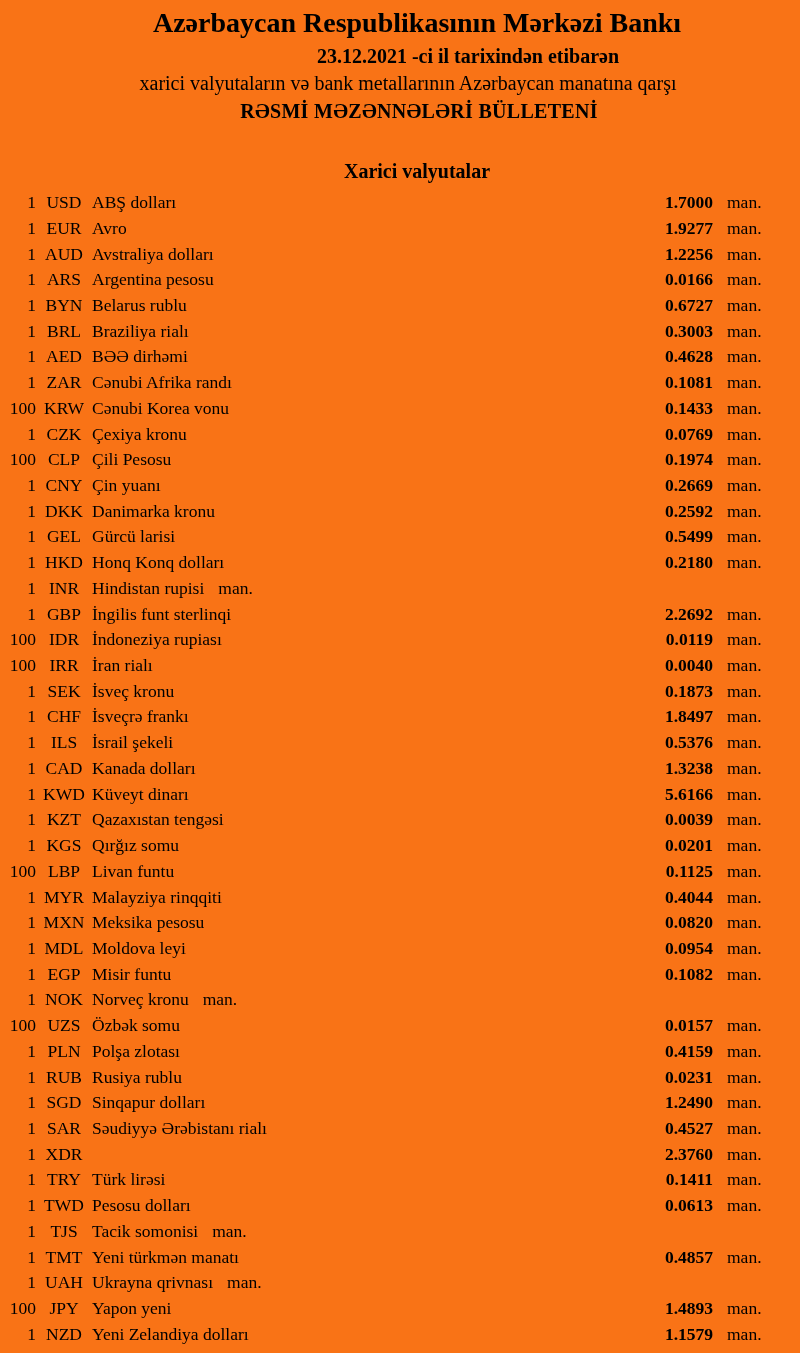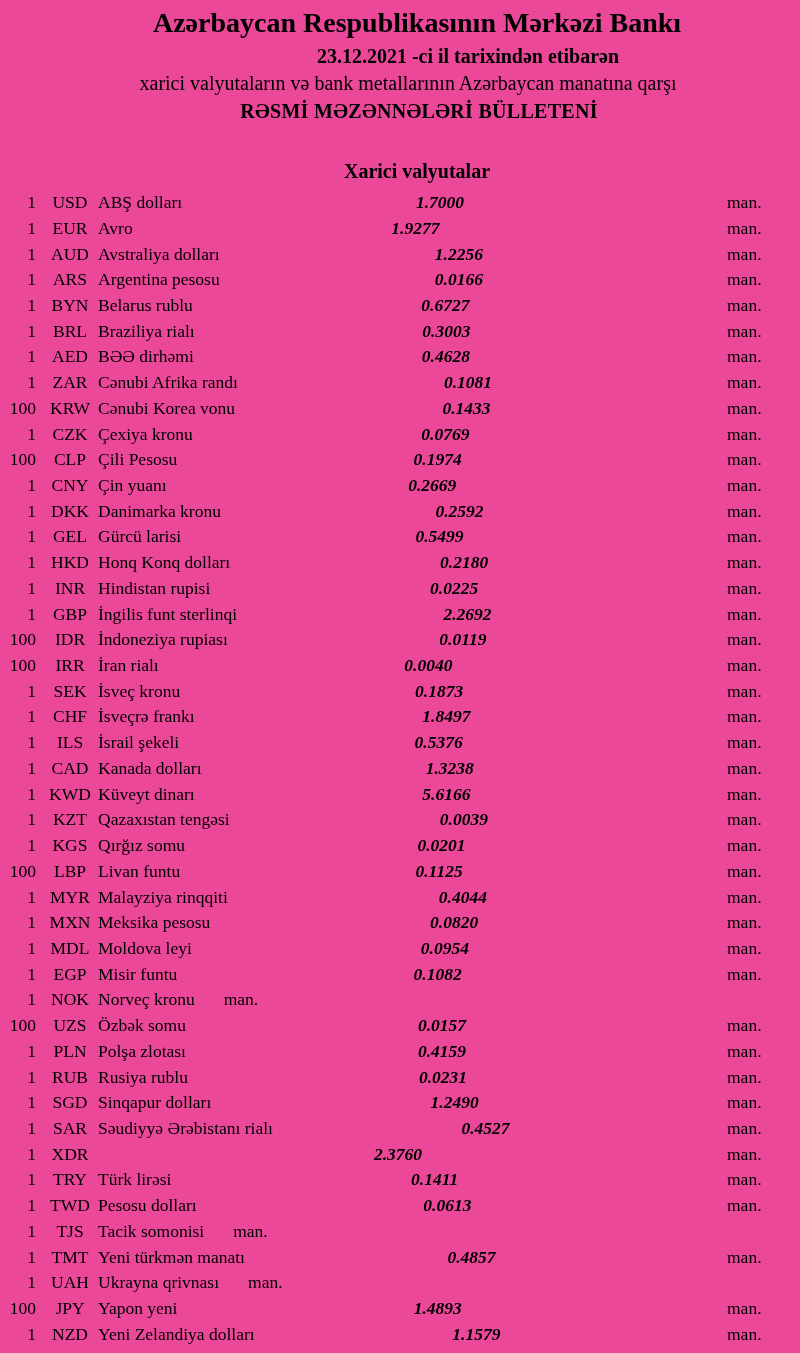--- a/index.html
+++ b/index.html
@@ -4,21 +4,21 @@
 <style>
   html, body {
     margin: 0;
     padding: 0;
     background: #ffffff;
   }
   .page {
     position: relative;
     width: 800px;
     height: 1353px;
-    background: #ec4899;
+    background: #f97316;
     color: #000000;
     font-family: "Liberation Serif", serif;
     overflow: hidden;
   }
   .hline {
     position: absolute;
     width: 800px;
     text-align: center;
     white-space: nowrap;
   }
@@ -68,38 +68,36 @@
     font-size: 17.5px;
     line-height: 1;
   }
   .cell-qty {
     width: 36px;
     text-align: right;
     flex: none;
   }
   .cell-code {
     width: 56px;
-    margin-left: 6px;
     text-align: center;
     flex: none;
   }
   .cell-name {
     flex: none;
     white-space: nowrap;
   }
   .cell-rate {
     flex: 1;
-    text-align: center;
+    text-align: right;
     font-weight: bold;
-    font-style: italic;
     white-space: nowrap;
   }
   .cell-unit {
     width: 45px;
-    margin-left: 29px;
+    margin-left: 14px;
     text-align: left;
     flex: none;
   }
 </style>
 </head>
 <body>
 
 <div class="page">
 
   <div class="hline bank-name">Azərbaycan Respublikasının Mərkəzi Bankı</div>
@@ -215,21 +213,20 @@
       <span class="cell-qty">1</span>
       <span class="cell-code">HKD</span>
       <span class="cell-name">Honq Konq dolları</span>
       <span class="cell-rate">0.2180</span>
       <span class="cell-unit">man.</span>
     </div>
       <div class="row">
       <span class="cell-qty">1</span>
       <span class="cell-code">INR</span>
       <span class="cell-name">Hindistan rupisi</span>
-      <span class="cell-rate">0.0225</span>
       <span class="cell-unit">man.</span>
     </div>
       <div class="row">
       <span class="cell-qty">1</span>
       <span class="cell-code">GBP</span>
       <span class="cell-name">İngilis funt sterlinqi</span>
       <span class="cell-rate">2.2692</span>
       <span class="cell-unit">man.</span>
     </div>
       <div class="row">

